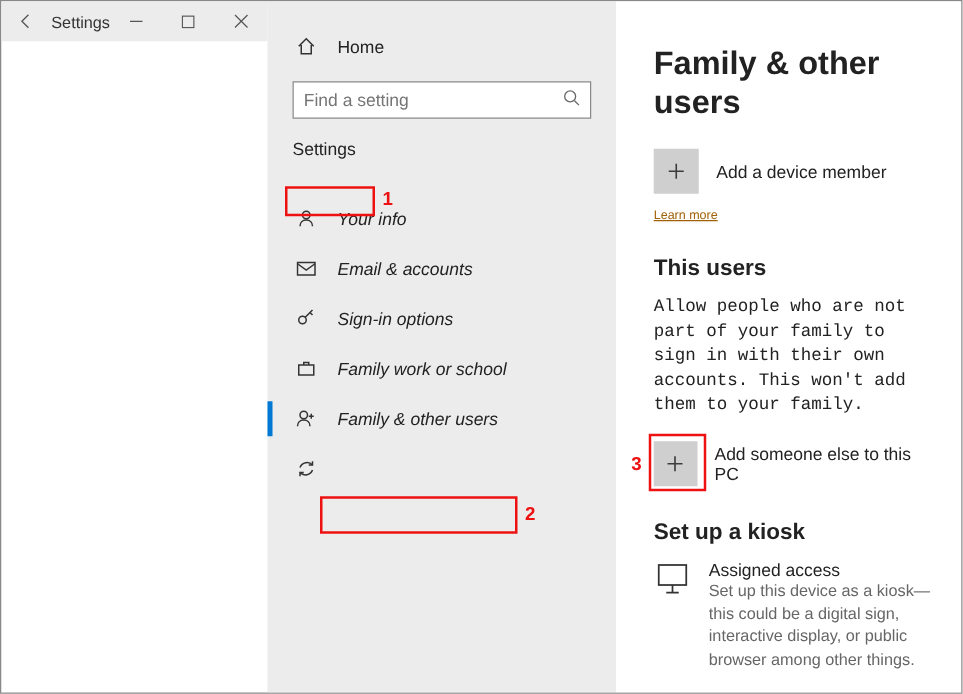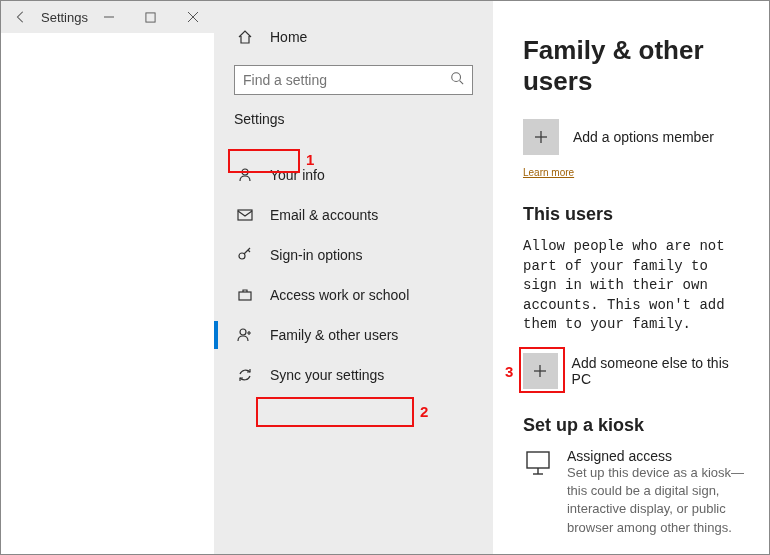--- a/index.html
+++ b/index.html
@@ -14,21 +14,21 @@
   .content { display: flex; flex: 1; min-height: 0; }
   .sidebar { width: 279px; background: #ececec; padding: 0; position: relative; }
   .side-row { display: flex; align-items: center; height: 40px; padding-left: 20px; font-size: 14px; color: #222; cursor: pointer; }
   .side-row .icon { width: 22px; display: flex; justify-content: center; margin-right: 14px; color: #333; }
   .home-row { margin-top: 16px; }
   .search-wrap { padding: 8px 20px 10px 20px; }
   .search-box { display: flex; align-items: center; border: 1px solid #888; background: #fff; height: 30px; padding: 0 8px; }
   .search-box input { flex: 1; border: none; outline: none; font-size: 14px; background: transparent; }
   .search-box .icon { color: #666; }
   .category { font-size: 14px; color: #222; padding: 6px 20px 8px 20px; }
-  .nav { margin-top: 20px; }
+  .nav { margin-top: 20px; font-style: italic; }
   .nav .side-row.selected { position: relative; }
   .nav .side-row.selected::before {
     content: ""; position: absolute; left: 0; top: 6px; bottom: 6px; width: 4px; background: #0078d4;
   }
   .main { flex: 1; background: #fff; padding: 34px 24px 0 30px; position: relative; overflow: auto; }
   .main h1 { font-size: 26px; font-weight: 600; color: #222; margin-bottom: 22px; }
   .main h2 { font-size: 18px; font-weight: 600; color: #222; margin-top: 26px; margin-bottom: 12px; }
   .tile-row { display: flex; align-items: center; margin-bottom: 12px; }
   .plus-tile { width: 36px; height: 36px; background: #cfcfcf; display: flex; align-items: center; justify-content: center; margin-right: 14px; }
   .plus-tile svg { stroke: #3d3d3d; }
@@ -129,60 +129,59 @@
           </span>
           <span>Sign-in options</span>
         </div>
         <div class="side-row">
           <span class="icon">
             <svg width="16" height="16" viewBox="0 0 16 16" fill="none" stroke="#333" stroke-width="1.2">
                 <rect x="2" y="5" width="12" height="8"></rect>
                 <path d="M6 5V3h4v2"></path>
               </svg>
           </span>
-          <span>Access work or school</span>
+          <span>Family work or school</span>
         </div>
         <div class="side-row selected">
           <span class="icon">
             <svg width="18" height="18" viewBox="0 0 18 18" fill="none" stroke="#333" stroke-width="1.2">
                 <circle cx="7" cy="6" r="3"></circle>
                 <path d="M2 15c0-3 2-5 5-5s5 2 5 5"></path>
                 <path d="M13 5v4M11 7h4"></path>
               </svg>
           </span>
           <span>Family &amp; other users</span>
         </div>
         <div class="side-row">
           <span class="icon">
             <svg width="16" height="16" viewBox="0 0 16 16" fill="none" stroke="#333" stroke-width="1.2">
                 <path d="M13 5a6 6 0 0 0-10 2M3 11a6 6 0 0 0 10-2"></path>
                 <path d="M13 2v3h-3M3 14v-3h3"></path>
               </svg>
           </span>
-          <span>Sync your settings</span>
         </div>
       </div>
 
       <div class="hl" style="left:14px; top:148px; width:72px; height:24px;"></div>
       <div class="hl-num" style="left:92px; top:150px;">1</div>
       <div class="hl" style="left:42px; top:396px; width:158px; height:30px;"></div>
       <div class="hl-num" style="left:206px; top:402px;">2</div>
     </div>
 
     <div class="main">
       <h1>Family &amp; other users</h1>
 
       <div class="tile-row">
         <div class="plus-tile">
           <svg width="16" height="16" viewBox="0 0 16 16" stroke="#3d3d3d" stroke-width="1.3">
               <line x1="8" y1="2" x2="8" y2="14"></line>
               <line x1="2" y1="8" x2="14" y2="8"></line>
             </svg>
         </div>
-        <div class="tile-label">Add a options member</div>
+        <div class="tile-label">Add a device member</div>
       </div>
 
       <div class="link">Learn more</div>
 
       <h2>This users</h2>
       <div class="desc">Allow people who are not part of your family to sign in with their own accounts. This won't add them to your family.</div>
 
       <div class="tile-row" style="position:relative;">
         <div class="plus-tile">
           <svg width="16" height="16" viewBox="0 0 16 16" stroke="#3d3d3d" stroke-width="1.3">

